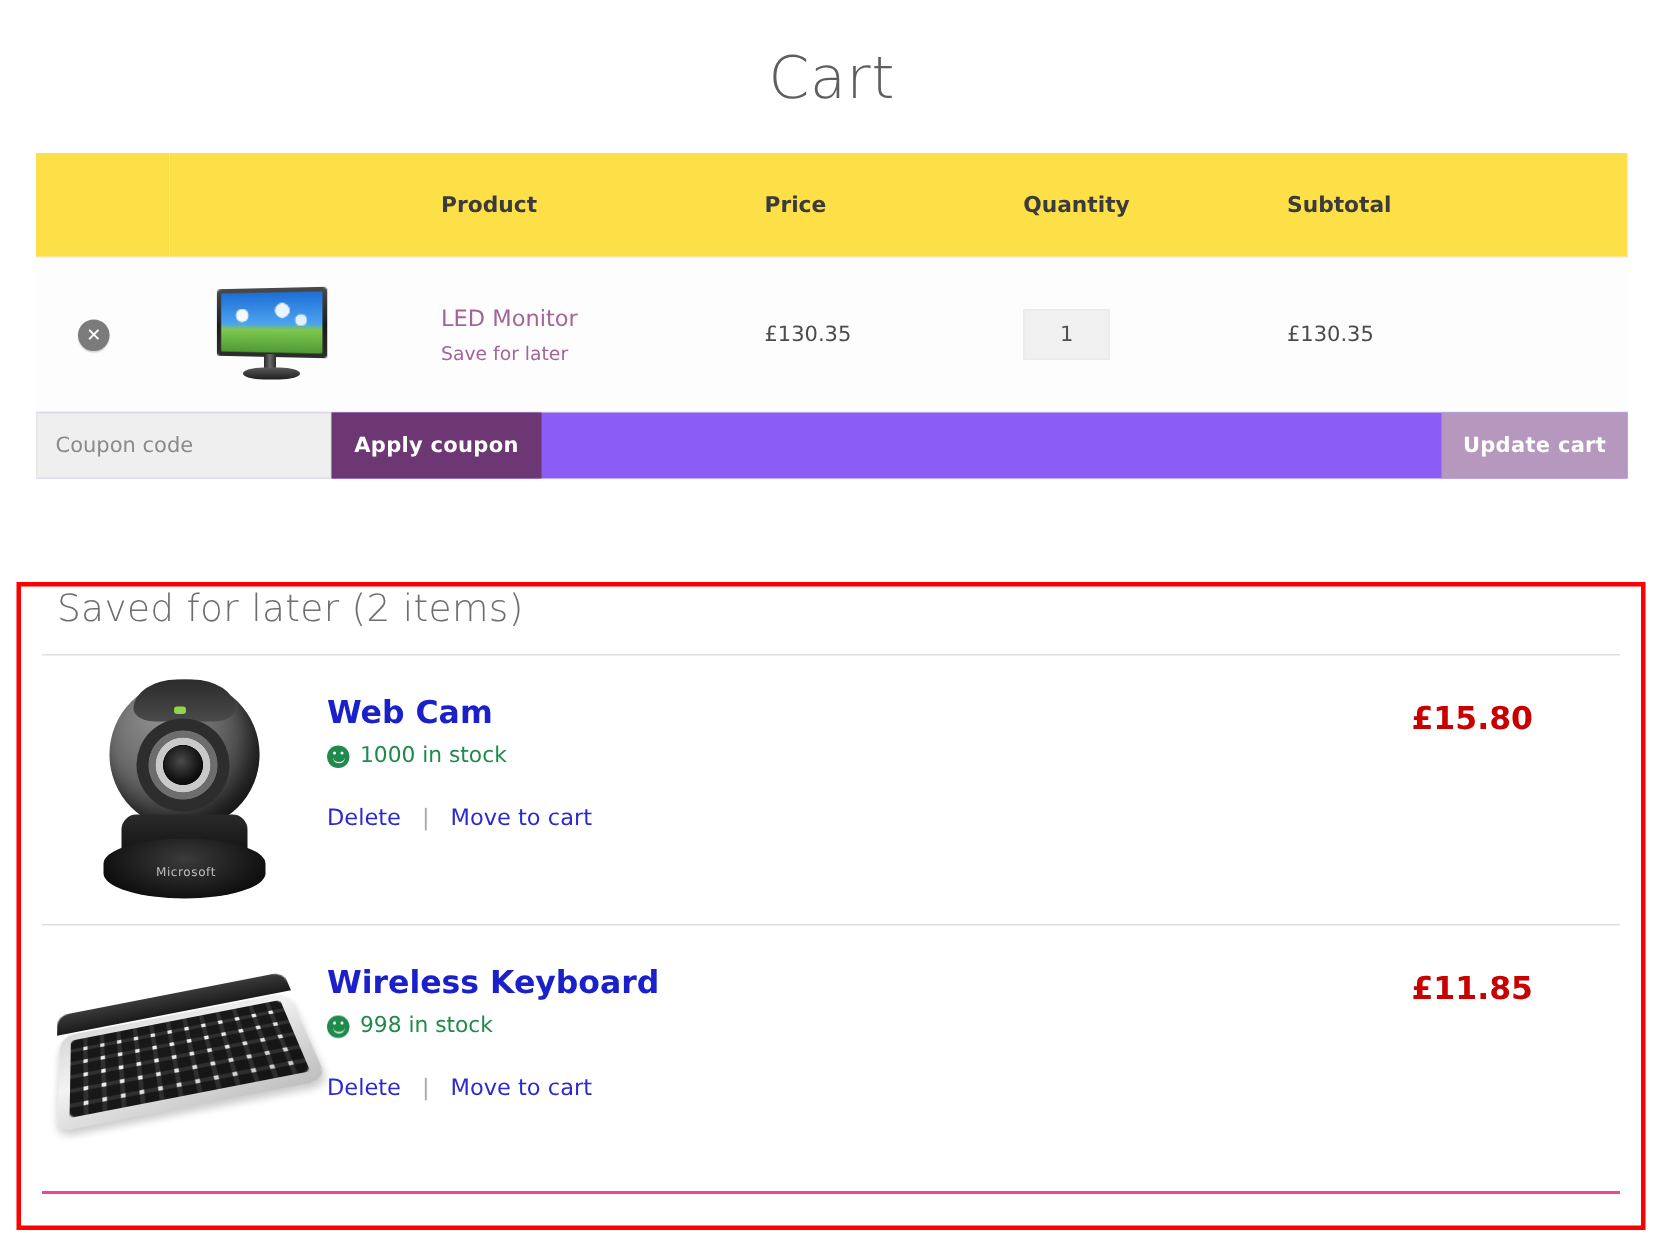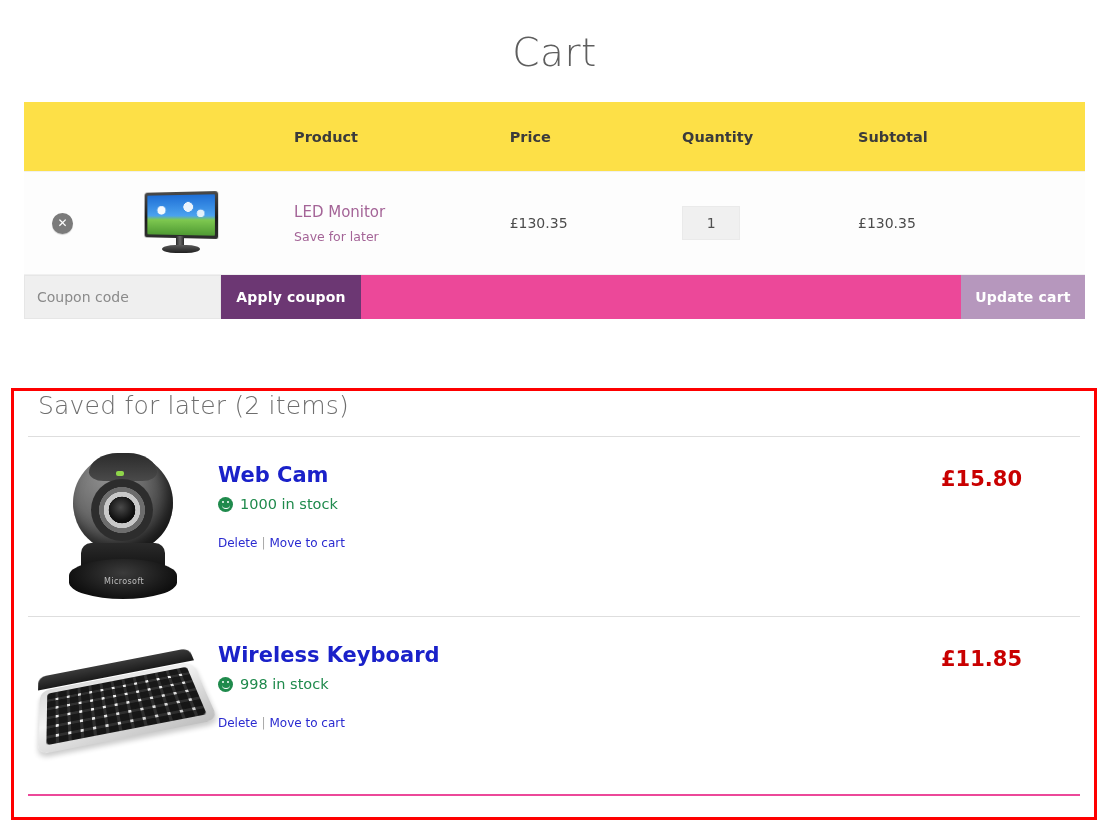--- a/index.html
+++ b/index.html
@@ -149,21 +149,21 @@
     font-size: 14px;
     color: #505050;
     font-family: "DejaVu Sans", "Liberation Sans", sans-serif;
   }
 
   
   .coupon-row {
     display: flex;
     align-items: stretch;
     height: 44px;
-    background: #ec4899;
+    background: #8b5cf6;
     border-top: 1px solid #f0f0f0;
     position: relative;
   }
   .coupon-input {
     width: 197px;
     background: #efefef;
     border: 1px solid #e6e6e6;
     box-sizing: border-box;
     padding: 0 12px;
     font-size: 14px;
@@ -271,22 +271,22 @@
     content: "";
     position: absolute;
     left: 3.5px; top: 7.5px;
     width: 8px; height: 4px;
     border-bottom: 1.6px solid #ffffff;
     border-radius: 0 0 8px 8px;
   }
   .actions {
     display: flex;
     align-items: center;
-    gap: 4px;
-    font-size: 12px;
+    gap: 14px;
+    font-size: 15px;
   }
   .actions a {
     color: #2a2ad0;
     text-decoration: none;
   }
   .actions .sep { color: #a9a9a9; }
   .saved-price {
     position: absolute;
     right: 58px;
     top: 30px;

